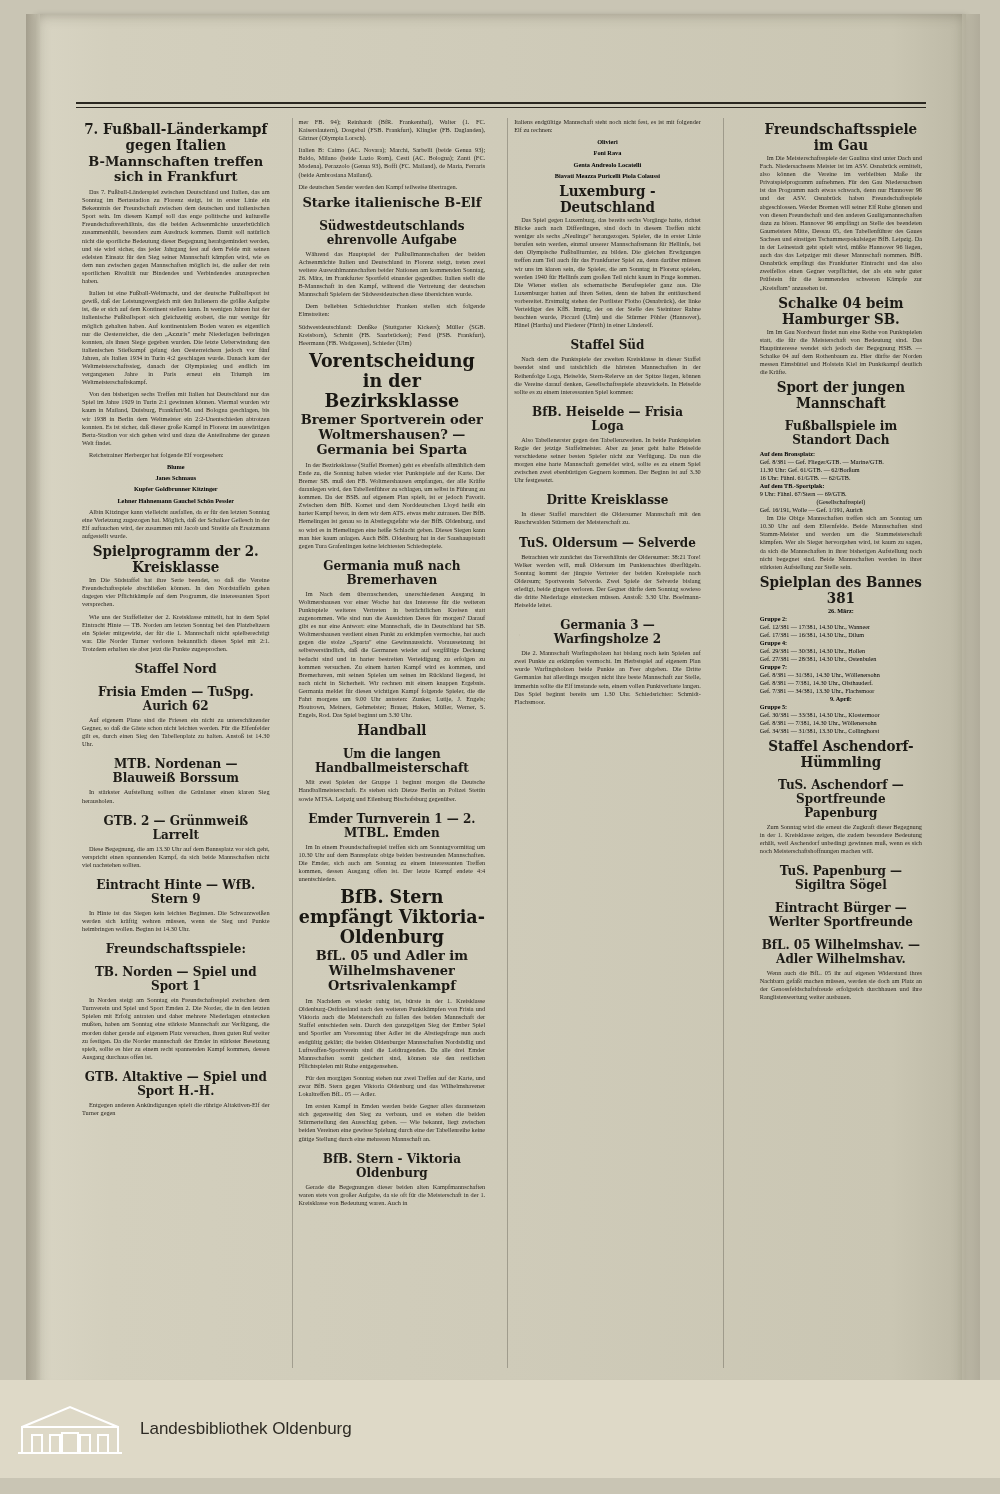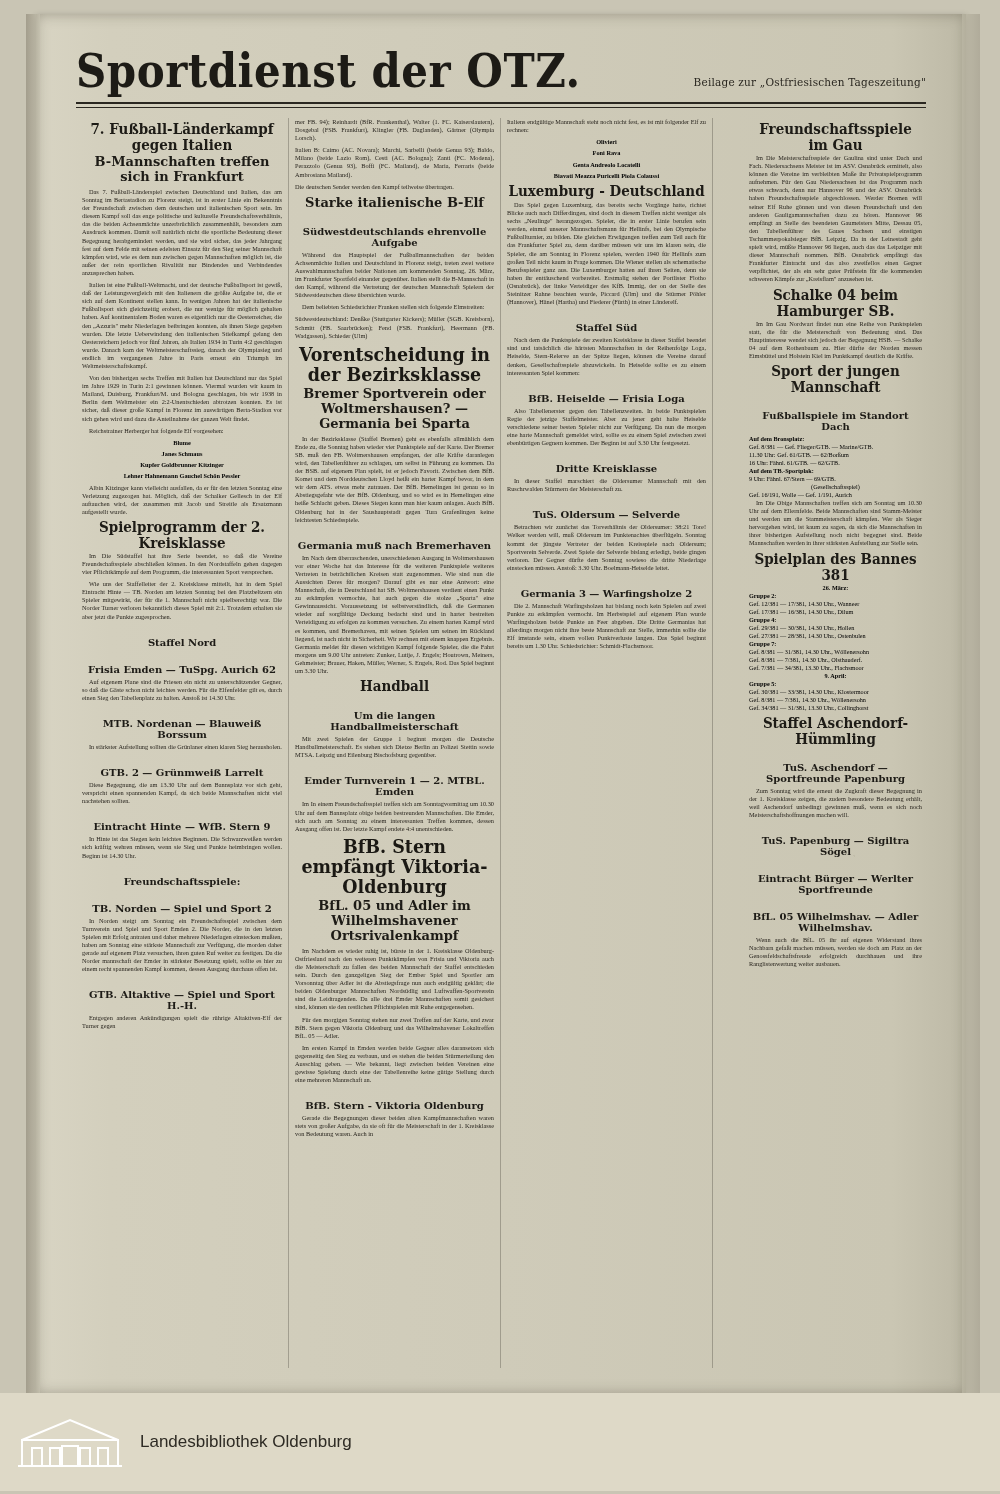--- a/index.html
+++ b/index.html
@@ -46,74 +46,70 @@
   }
   .masthead .sub{
     position:absolute;right:0;bottom:2px;font-size:10.5px;color:#2a2720;
     font-family:"DejaVu Serif", serif;letter-spacing:.2px;
   }
   .rule{position:absolute;left:40px;width:850px;height:0;border-top:2.6px solid #2a2720;}
   .rule.r1{top:88px;}
   .rule.r2{top:93px;border-top:1px solid #2a2720;}
 
   
-  #cols{position:absolute;left:40px;top:104px;width:852px;height:1250px;display:flex;gap:0;}
+  #cols{position:absolute;left:40px;top:104px;width:852px;height:1250px;display:flex;gap:16px;}
   .col{width:212px;padding:0 6px;box-sizing:border-box;position:relative;}
   .col + .col{border-left:1px solid rgba(40,36,28,.28);}
   .col.wide{width:216px;padding-left:36px;}
   p,div.tx{
     font-size:6.3px;line-height:8.1px;text-align:justify;color:#231f19;
     margin:0 0 4px 0;text-indent:7px;
     font-family:"Liberation Serif", serif;
     -webkit-hyphens:auto;hyphens:auto;
   }
   .tx.noind{text-indent:0;}
   h2.head{
     font-family:"DejaVu Serif", serif;font-weight:bold;
     font-size:13.5px;line-height:15px;color:#1d1b16;text-align:center;
     margin:4px 0 2px 0;transform:scaleY(1.06);
   }
   h3.sub{
     font-family:"DejaVu Serif", serif;font-weight:bold;font-size:13px;
     text-align:center;color:#1d1b16;margin:1px 0 4px 0;
   }
   h4.sub2{
-    font-family:"DejaVu Serif", serif;font-weight:bold;font-size:10px;
-    text-align:center;color:#1d1b16;margin:16px 0 3px 0;
+    font-family:"DejaVu Serif", serif;font-weight:bold;font-size:12px;
+    text-align:center;color:#1d1b16;margin:9px 0 3px 0;
   }
   .center{text-align:center;text-indent:0;}
   .bold{font-weight:bold;}
   .namelist{font-size:6.3px;line-height:8.2px;text-align:center;text-indent:0;margin:0 0 3px 0;}
   .resultline{font-size:6.2px;line-height:8px;text-indent:0;margin:0;}
   h2.banner{
     font-family:"DejaVu Serif", serif;font-weight:bold;font-size:17.5px;
     line-height:19px;text-align:center;color:#1a1813;margin:6px 0 2px;
     transform:scaleY(1.05);
   }
   
   #footer{
-    position:absolute;left:0;bottom:3px;width:1000px;height:98px;
+    position:absolute;left:0;bottom:16px;width:1000px;height:98px;
     background:#ded9c7;
     display:flex;align-items:center;
   }
   #footer .logo{margin-left:14px;width:112px;height:56px;position:relative;}
   #footer .cap{
     font-family:"Liberation Sans", sans-serif;font-size:17px;color:#2e2b24;margin-left:14px;
   }
 </style>
 </head>
 <body>
 
 <div id="paper">
   <div class="specks"></div>
 
-  <div class="masthead">
-    <div class="title">Sportdienst der OTZ.</div>
-    <div class="sub">Beilage zur „Ostfriesischen Tageszeitung"</div>
-  </div>
   <div class="rule r1"></div>
   <div class="rule r2"></div>
 
   <div id="cols">
 
     <div class="col">
       <h2 class="head">7. Fußball-Länderkampf gegen Italien</h2>
       <h3 class="sub">B-Mannschaften treffen sich in Frankfurt</h3>
       <div class="tx">Das 7. Fußball-Länderspiel zwischen Deutschland und Italien, das am Sonntag im Bertastadion zu Florenz steigt, ist in erster Linie ein Bekenntnis der Freundschaft zwischen dem deutschen und italienischen Sport sein. Im diesem Kampf soll das enge politische und kulturelle Freundschaftsverhältnis, das die beiden Achsenmächte unzerbrüchlich zusammenhält, besonders zum Ausdruck kommen. Damit soll natürlich nicht die sportliche Bedeutung dieser Begegnung herabgemindert werden, und sie wird sicher, das jeder Jahrgang fest auf dem Felde mit seinen edelsten Einsatz für den Sieg seiner Mannschaft kämpfen wird, wie es dem nun zwischen gegen Mannschaften möglich ist, die außer der rein sportlichen Rivalität nur Bindendes und Verbindendes anzusprechen haben.</div>
       <div class="tx">Italien ist eine Fußball-Weltmacht, und der deutsche Fußballsport ist gewiß, daß der Leistungsvergleich mit den Italienern die größte Aufgabe ist, die er sich auf dem Kontinent stellen kann. In wenigen Jahren hat der italienische Fußballsport sich gleichzeitig erobert, die nur wenige für möglich gehalten haben. Auf kontinentalem Boden waren es eigentlich nur die Oesterreicher, die den „Azzuris" mehr Niederlagen beibringen konnten, als ihnen Siege gegeben wurden. Die letzte Ueberwindung den italienischen Stiefkampf gelang den Oesterreichern jedoch vor fünf Jahren, als Italien 1934 in Turin 4:2 geschlagen wurde. Danach kam der Weltmeisterschaftssieg, danach der Olympiasieg und endlich im vergangenen Jahre in Paris erneut ein Triumph im Weltmeisterschaftskampf.</div>
@@ -132,21 +128,21 @@
       <h4 class="sub2">Staffel Nord</h4>
       <h4 class="sub2">Frisia Emden — TuSpg. Aurich 62</h4>
       <div class="tx">Auf eigenem Plane sind die Friesen ein nicht zu unterschätzender Gegner, so daß die Gäste schon nicht leichtes werden. Für die Elfenfelder gilt es, durch einen Sieg den Tabellenplatz zu halten. Anstoß ist 14.30 Uhr.</div>
       <h4 class="sub2">MTB. Nordenan — Blauweiß Borssum</h4>
       <div class="tx">In stärkster Aufstellung sollten die Grünlaner einen klaren Sieg herausholen.</div>
       <h4 class="sub2">GTB. 2 — Grünmweiß Larrelt</h4>
       <div class="tx">Diese Begegnung, die am 13.30 Uhr auf dem Bannsplatz vor sich geht, verspricht einen spannenden Kampf, da sich beide Mannschaften nicht viel nachstehen sollten.</div>
       <h4 class="sub2">Eintracht Hinte — WfB. Stern 9</h4>
       <div class="tx">In Hinte ist das Siegen kein leichtes Beginnen. Die Schwarzweißen werden sich kräftig wehren müssen, wenn sie Sieg und Punkte heimbringen wollen. Beginn ist 14.30 Uhr.</div>
       <h4 class="sub2">Freundschaftsspiele:</h4>
-      <h4 class="sub2">TB. Norden — Spiel und Sport 2</h4>
+      <h4 class="sub2">TB. Norden — Spiel und Sport 1</h4>
       <div class="tx">In Norden steigt am Sonntag ein Freundschaftsspiel zwischen dem Turnverein und Spiel und Sport Emden 2. Die Norder, die in den letzten Spielen mit Erfolg antraten und daher mehrere Niederlagen einstecken mußten, haben am Sonntag eine stärkste Mannschaft zur Verfügung, die morden daher gerade auf eigenem Platz versuchen, ihren guten Ruf weiter zu festigen. Da die Norder mannschaft der Emder in stärkster Besetzung spielt, sollte es hier zu einem recht spannenden Kampf kommen, dessen Ausgang durchaus offen ist.</div>
       <h4 class="sub2">GTB. Altaktive — Spiel und Sport H.-H.</h4>
       <div class="tx">Entgegen anderen Ankündigungen spielt die rührige Altaktiven-Elf der Turner gegen</div>
     </div>
 
     <div class="col">
       <div class="tx noind">mer FB. 94); Reinhardt (BfR. Frankenthal), Walter (1. FC. Kaiserslautern), Dosgebal (FSB. Frankfurt), Klingler (FB. Daglanden), Gärtner (Olympia Lorsch).</div>
       <div class="tx noind">Italien B: Caimo (AC. Novara); Marchi, Sarbelli (beide Genua 93); Baldo, Milano (beide Lazio Rom), Cesti (AC. Bologna); Zanti (FC. Modena), Perazzolo (Genua 93), Boffi (FC. Mailand), de Maria, Ferraris (beide Ambrosiana Mailand).</div>
       <div class="tx noind">Die deutschen Sender werden den Kampf teilweise übertragen.</div>
 

